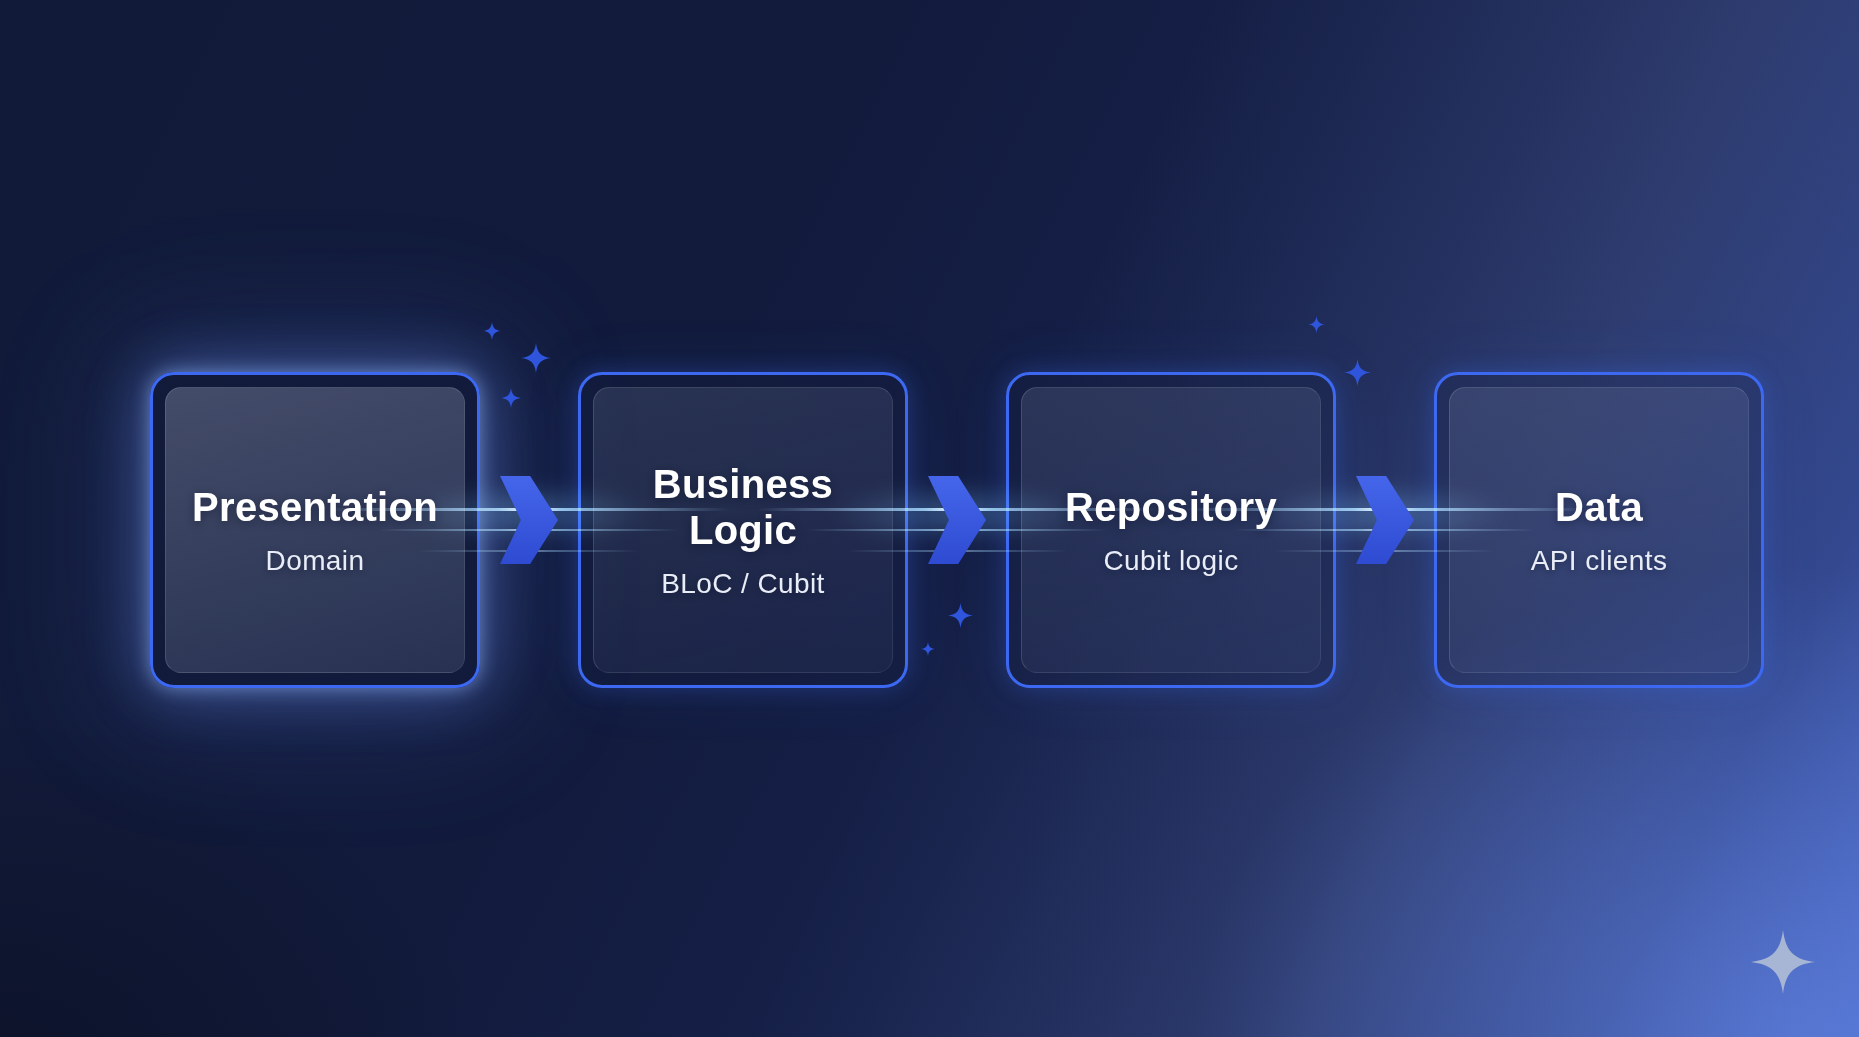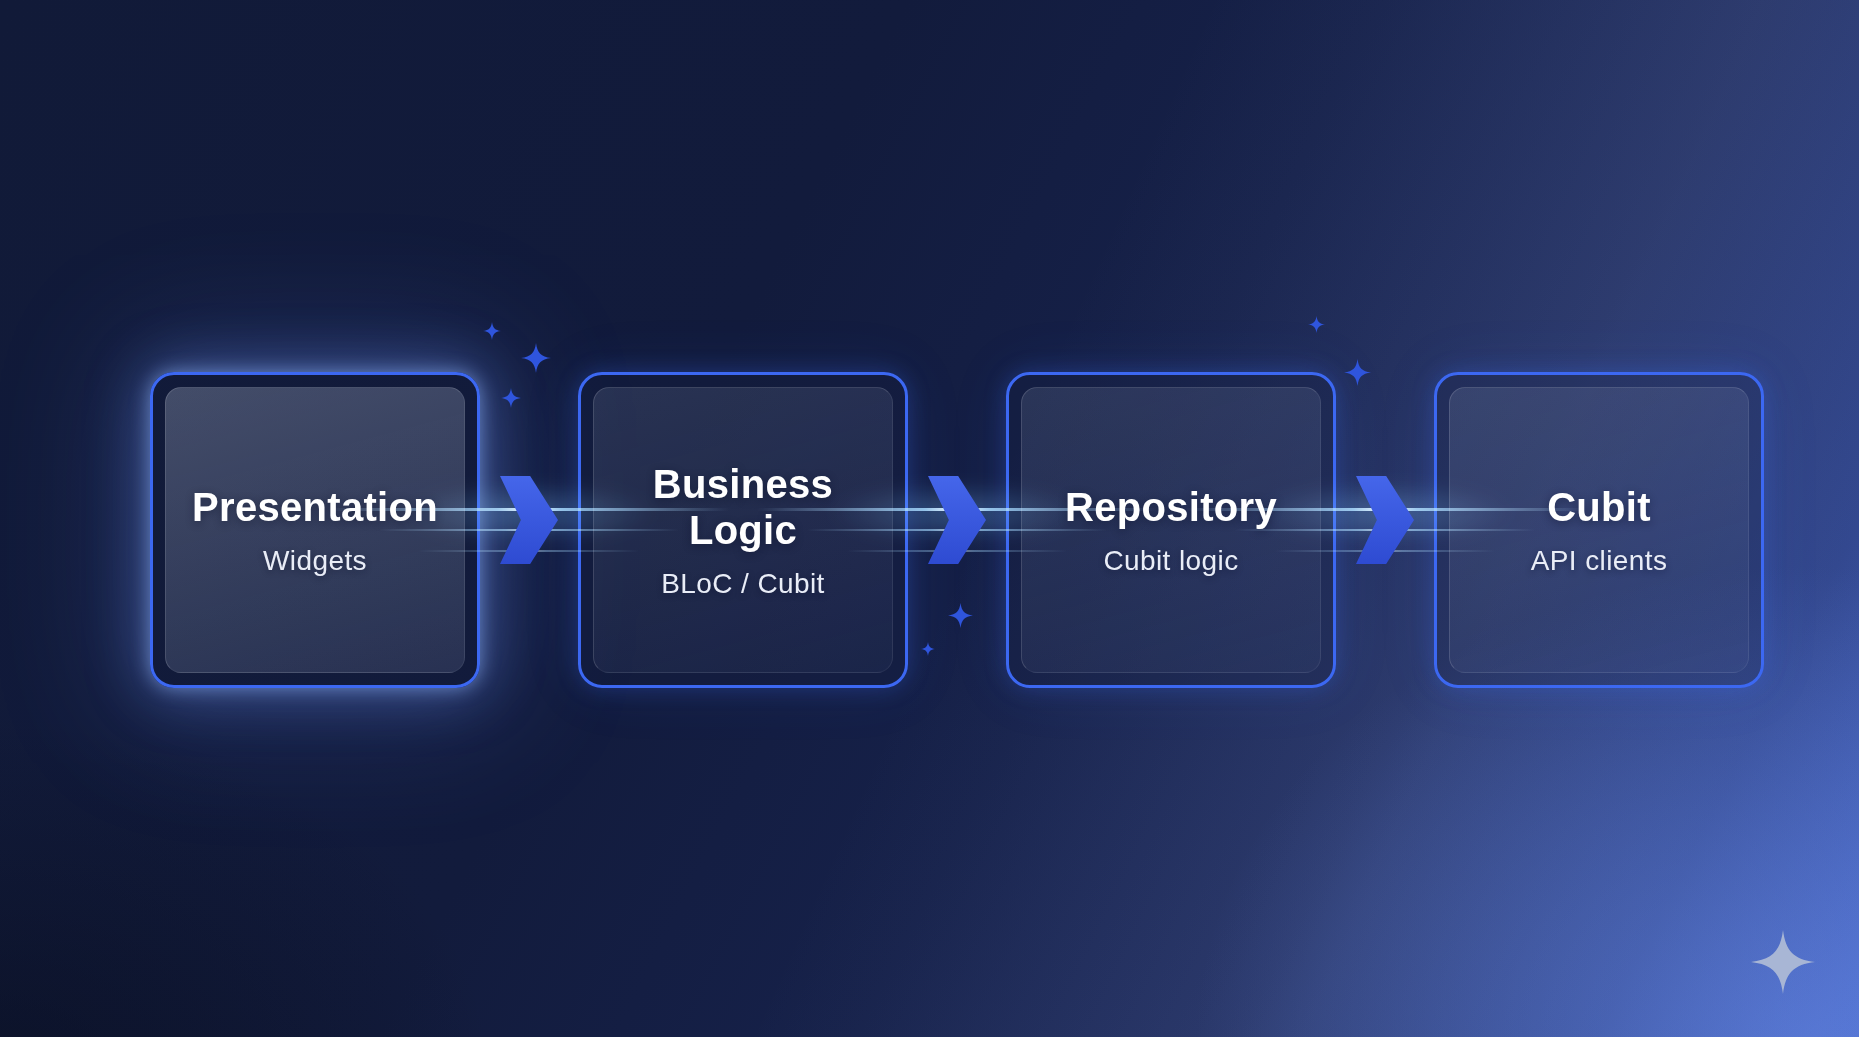--- a/index.html
+++ b/index.html
@@ -122,38 +122,38 @@
   <div class="streaks" id="streaks2">
     <div class="halo"></div>
     <div class="line l1"></div>
     <div class="line l2"></div>
     <div class="line l3"></div>
   </div>
 
   <div class="box glow" id="box0">
     <div class="box-inner">
       <div class="box-title">Presentation</div>
-      <div class="box-subtitle">Widgets</div>
+      <div class="box-subtitle">Domain</div>
     </div>
   </div>
   <div class="box" id="box1">
     <div class="box-inner">
       <div class="box-title">Business Logic</div>
       <div class="box-subtitle">BLoC / Cubit</div>
     </div>
   </div>
   <div class="box" id="box2">
     <div class="box-inner">
       <div class="box-title">Repository</div>
       <div class="box-subtitle">Cubit logic</div>
     </div>
   </div>
   <div class="box" id="box3">
     <div class="box-inner">
-      <div class="box-title">Cubit</div>
+      <div class="box-title">Data</div>
       <div class="box-subtitle">API clients</div>
     </div>
   </div>
 
   <div class="chevron" id="chev0"></div>
   <div class="chevron" id="chev1"></div>
   <div class="chevron" id="chev2"></div>
 
   <svg class="sparkle blue" style="left:483px;top:322px;width:18px;height:18px" viewBox="0 0 100 100">
       <path fill="currentColor" d="M50 0 C54 33 67 46 100 50 C67 54 54 67 50 100 C46 67 33 54 0 50 C33 46 46 33 50 0 Z"></path>

